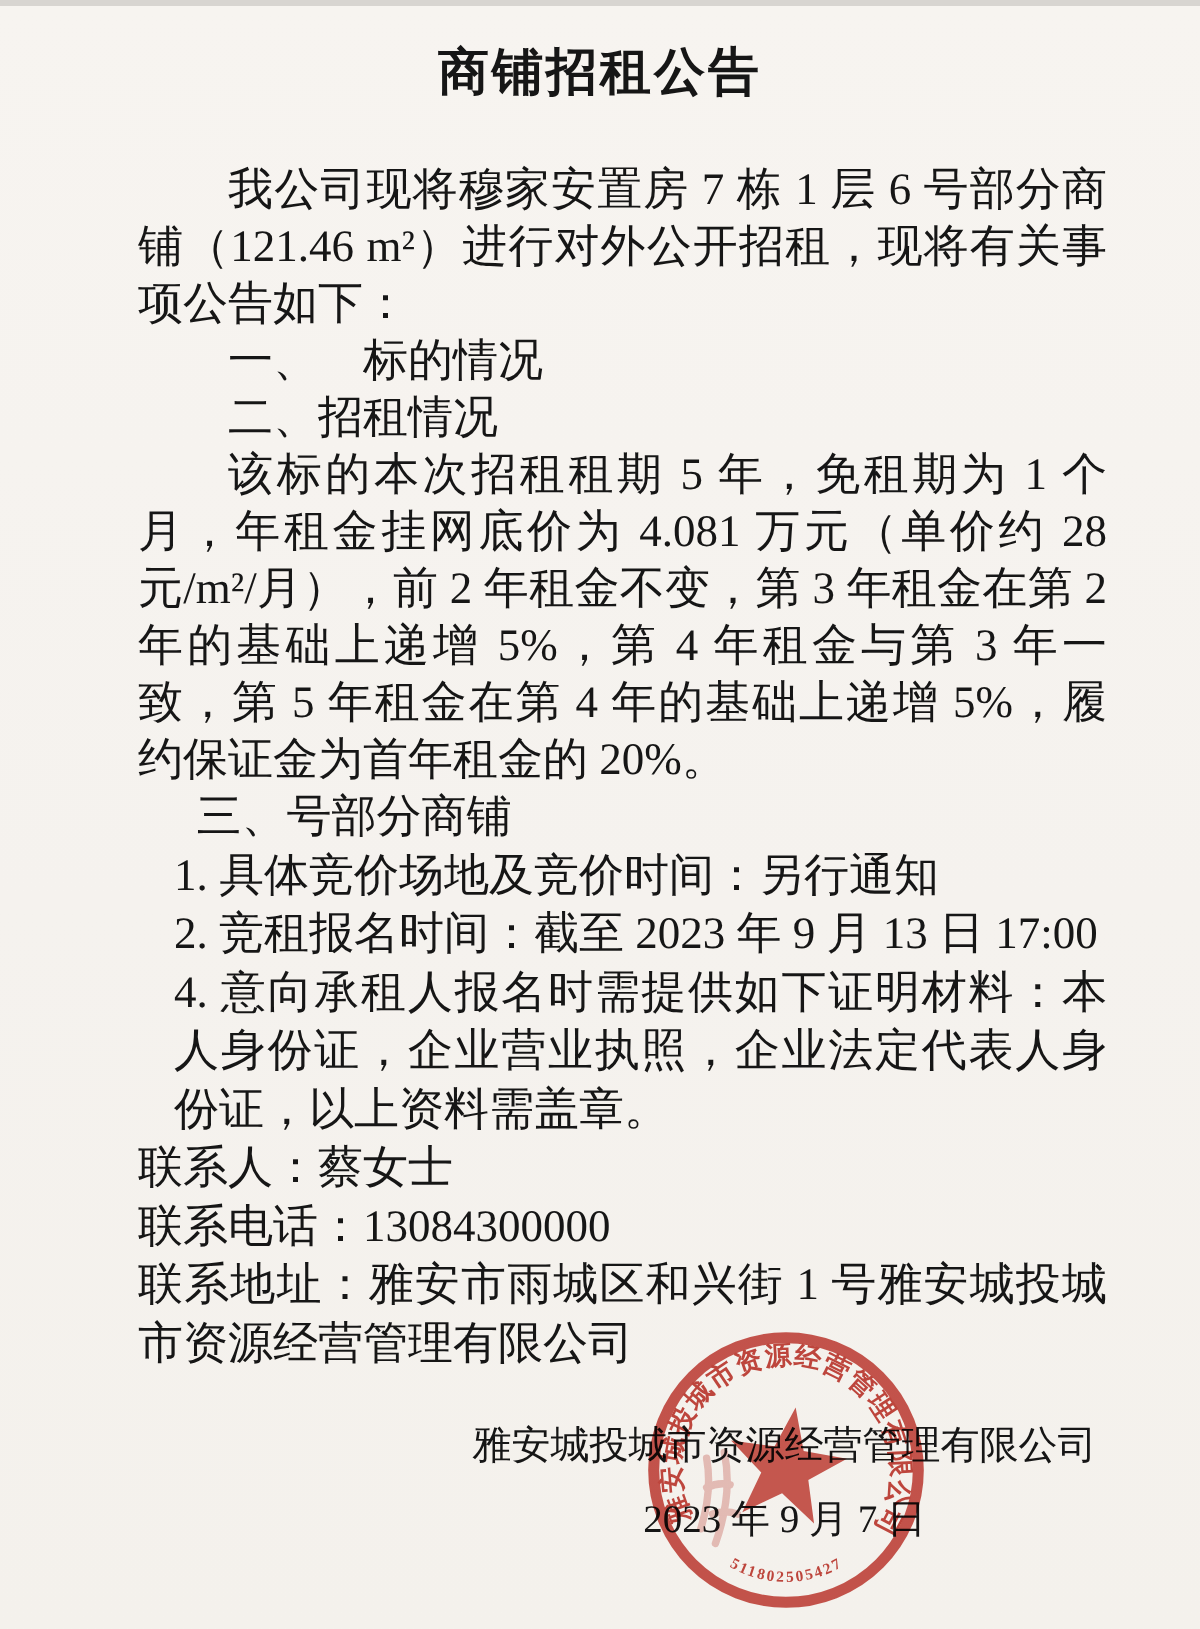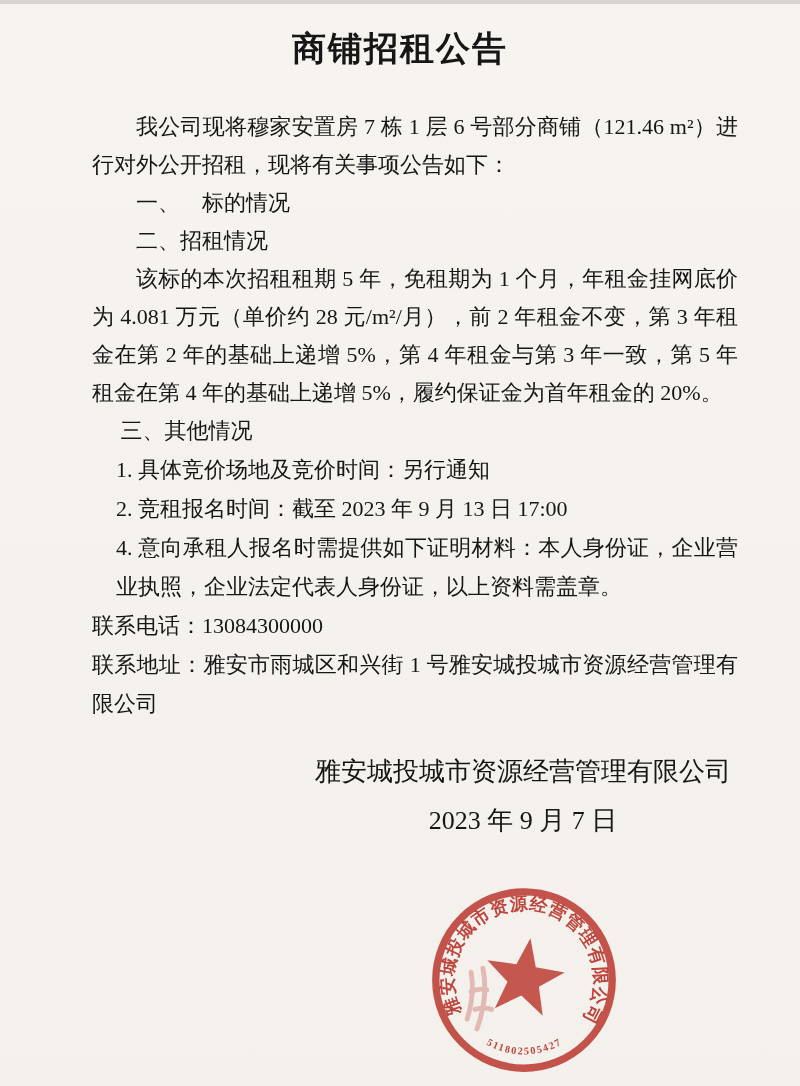--- a/index.html
+++ b/index.html
@@ -20,21 +20,21 @@
     letter-spacing:2px;
     text-align:center;
     line-height:42px;
     font-family:"Liberation Serif","DejaVu Serif",serif;
   }
   .content{
     padding:38px 62px 0 92px;
   }
   .para{
     margin:0;
-    font-size:22px;
+    font-size:30px;
     line-height:38px;
     text-align:justify;
   }
   .indent{text-indent:2em;}
   .h12{text-indent:2em;}
   .h3{text-indent:1.3em;}
   .h4{text-indent:0.75em;}
   .list{margin-left:24px;line-height:39px;}
   .contact{line-height:39px;}
   .signature{
@@ -67,24 +67,25 @@
 
 <div class="page">
 
   <h1 class="doc-title">商铺招租公告</h1>
 
   <div class="content">
     <p class="para indent">我公司现将穆家安置房 7 栋 1 层 6 号部分商铺（121.46 m²）进行对外公开招租，现将有关事项公告如下：</p>
     <p class="para h12">一、　标的情况</p>
     <p class="para h12">二、招租情况</p>
     <p class="para indent">该标的本次招租租期 5 年，免租期为 1 个月，年租金挂网底价为 4.081 万元（单价约 28 元/m²/月），前 2 年租金不变，第 3 年租金在第 2 年的基础上递增 5%，第 4 年租金与第 3 年一致，第 5 年租金在第 4 年的基础上递增 5%，履约保证金为首年租金的 20%。</p>
-    <p class="para h3">三、其他情况</p>
+    <p class="para h3">三、号部分商铺</p>
     <p class="para list">1. 具体竞价场地及竞价时间：另行通知</p>
     <p class="para list">2. 竞租报名时间：截至 2023 年 9 月 13 日 17:00</p>
     <p class="para list">4. 意向承租人报名时需提供如下证明材料：本人身份证，企业营业执照，企业法定代表人身份证，以上资料需盖章。</p>
+    <p class="para contact">联系人：蔡女士</p>
     <p class="para contact">联系电话：13084300000</p>
     <p class="para contact">联系地址：雅安市雨城区和兴街 1 号雅安城投城市资源经营管理有限公司</p>
   </div>
 
   <div class="signature">
     <div class="sig-company">雅安城投城市资源经营管理有限公司</div>
     <div class="sig-date">2023 年 9 月 7 日</div>
   </div>
 
   <div class="stamp">

